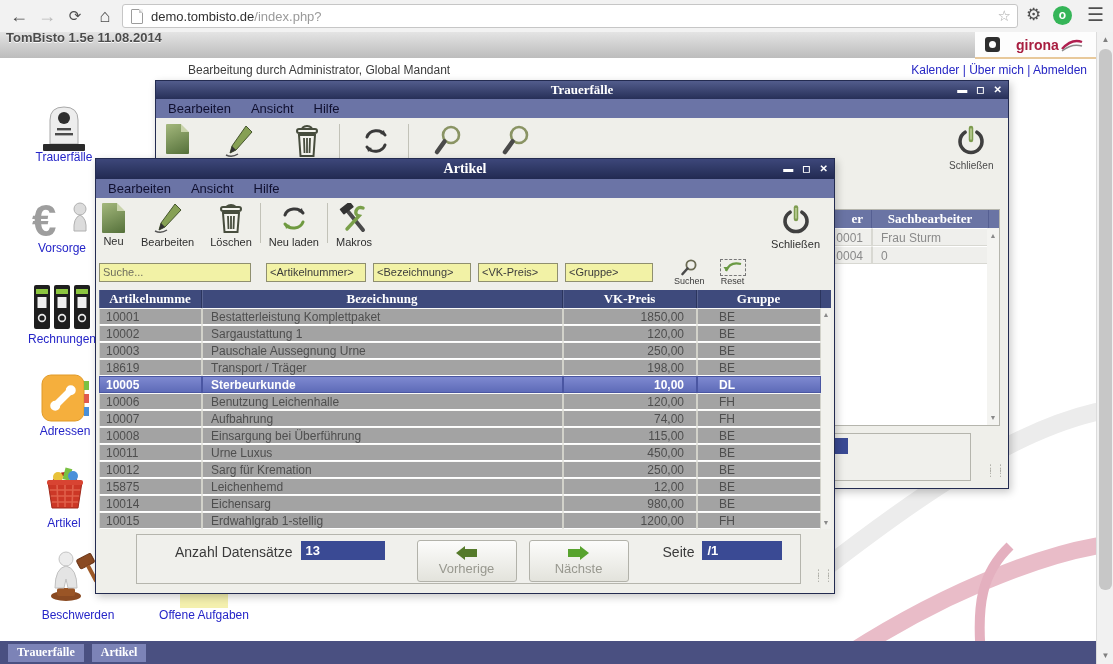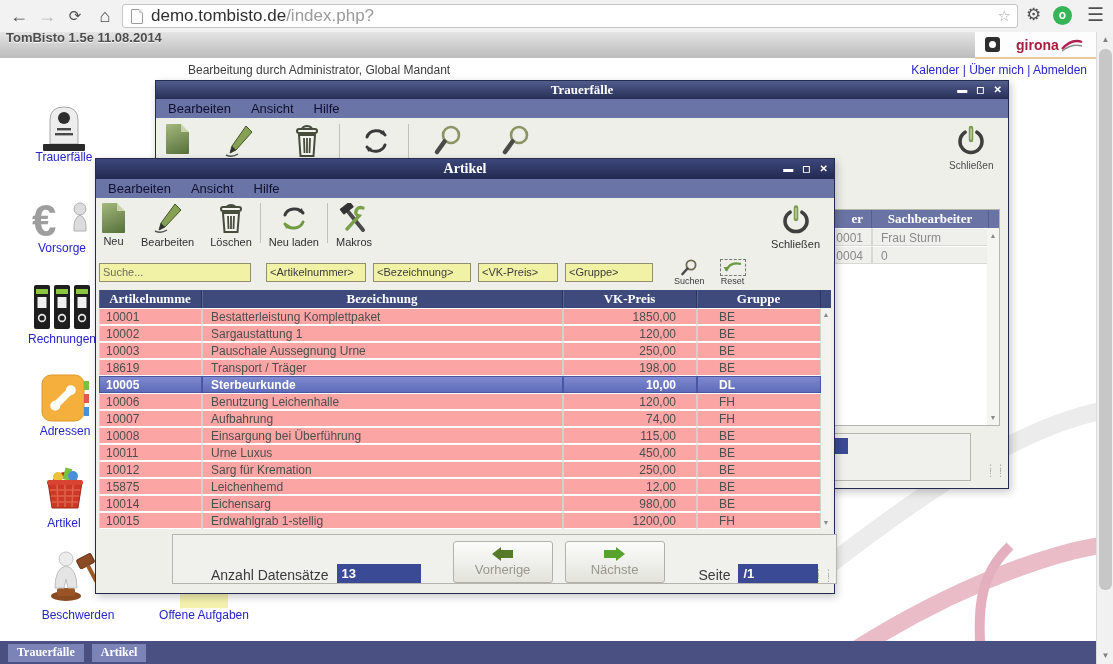--- a/index.html
+++ b/index.html
@@ -8,21 +8,21 @@
   .abs{position:absolute;}
   .serif{font-family:"Liberation Serif",serif;}
 
   
   .chrome{left:0;top:0;width:1113px;height:32px;background:#f2f2f2;border-bottom:1px solid #c3c3c3;}
   .nav-btn{top:3px;width:26px;height:26px;text-align:center;line-height:26px;font-size:18px;color:#4f4f4f;cursor:pointer;}
   .nav-btn.disabled{color:#b9b9b9;}
   .urlbar{left:122px;top:4px;width:894px;height:22px;background:#fff;border:1px solid #c6c6c6;border-radius:3px;display:flex;align-items:center;}
   .doc-ico{width:10px;height:13px;border:1px solid #9c9c9c;border-radius:1px;margin:0 8px 0 8px;background:#fff;position:relative;}
   .doc-ico:after{content:"";position:absolute;right:-1px;top:-1px;border-top:4px solid #f2f2f2;border-left:4px solid #c9c9c9;}
-  .url-text{font-size:17px;color:#303030;}
+  .url-text{font-size:13px;color:#303030;}
   .url-text .path{color:#9a9a9a;}
   .star{margin-left:auto;margin-right:6px;font-size:15px;color:#a8a8a8;cursor:pointer;}
   .ext-green{left:1053px;top:6px;width:19px;height:19px;border-radius:50%;background:#35b558;color:#fff;font-weight:bold;font-size:12px;text-align:center;line-height:19px;cursor:pointer;}
   .gear{left:1026px;top:4px;font-size:17px;color:#4f4f4f;cursor:pointer;}
   .hamb{left:1087px;top:3px;font-size:19px;color:#4f4f4f;cursor:pointer;letter-spacing:-1px;}
 
   
   .appbar{left:0;top:32px;width:1096px;height:26px;background:linear-gradient(#e4e4e4,#bcbcbc);}
   .appbar-title{left:6px;top:30px;font-size:13px;font-weight:bold;color:#4c4c4c;text-shadow:0 1px 0 rgba(255,255,255,.85);}
   .brandpatch{left:975px;top:32px;width:121px;height:25px;background:#fdfdfd;border-bottom:2px solid #e8c99b;display:flex;align-items:center;}
@@ -80,29 +80,29 @@
   .ak-search{position:absolute;left:0;top:95px;width:100%;height:36px;display:flex;align-items:center;gap:7px;padding-left:3px;box-sizing:border-box;}
   .yfield{height:17px;background:#f2f2a6;border:1px solid #8f8f6f;font-size:11px;color:#3c3c3c;padding:0 3px;font-family:"Liberation Sans",sans-serif;}
   .yfield.ph{color:#6e6e5e;}
   .mini-item{display:flex;flex-direction:column;align-items:center;cursor:pointer;}
   .mini-item .lbl{font-size:9px;color:#3a3a3a;}
 
   .ak-table{position:absolute;left:3px;top:131px;width:732px;}
   .ak-thead{display:flex;height:18px;background:#3e4a7c;color:#fff;font-weight:bold;font-size:13px;}
   .ak-th{line-height:18px;text-align:center;box-sizing:border-box;border-right:1px solid #2b355e;box-shadow:inset 1px 0 0 #5a6591;}
   .arow{display:flex;height:17px;cursor:pointer;}
-  .acell{line-height:16px;font-size:12px;color:#4e4e4e;background:#fca5a5;border:1px solid #d2d2ca;border-top:1px solid #fafaf8;border-bottom:1px solid #fff;box-sizing:border-box;overflow:hidden;white-space:nowrap;}
+  .acell{line-height:16px;font-size:12px;color:#4e4e4e;background:#a3a3a3;border:1px solid #d2d2ca;border-top:1px solid #fafaf8;border-bottom:1px solid #fff;box-sizing:border-box;overflow:hidden;white-space:nowrap;}
   .acell.c0{width:103px;padding-left:6px;}
   .acell.c1{width:361px;padding-left:8px;}
-  .acell.c2{width:134px;text-align:right;padding-right:20px;}
+  .acell.c2{width:134px;text-align:right;padding-right:12px;}
   .acell.c3{width:124px;padding-left:21px;}
   .arow.sel .acell{background:linear-gradient(#7e89d0,#5e6bb8);color:#fff;font-weight:bold;border-color:#4a56a2;}
   .ak-vscroll{position:absolute;right:0;top:18px;height:221px;width:10px;background:#f2f2ee;font-size:7px;color:#8a8a8a;text-align:center;}
 
-  .ak-footer{position:absolute;left:40px;top:375px;width:665px;height:50px;border:1px solid #b5b5ad;background:#f0f0ec;display:flex;align-items:flex-end;box-sizing:border-box;margin-left:36px;}
+  .ak-footer{position:absolute;left:40px;top:375px;width:665px;height:50px;border:1px solid #b5b5ad;background:#f0f0ec;display:flex;align-items:flex-start;box-sizing:border-box;}
   .bluebox{background:#3a4a94;color:#fff;font-weight:bold;font-size:13px;line-height:19px;padding-left:5px;box-sizing:border-box;}
   .pgbtn{width:98px;height:40px;margin-top:5px;border:1px solid #b2b2aa;border-radius:3px;background:linear-gradient(#fcfcfb,#e3e3dc);display:flex;flex-direction:column;align-items:center;justify-content:center;cursor:pointer;}
   .pgbtn .lbl{font-size:13px;color:#98988f;margin-top:1px;}
   .blkarrow{display:flex;align-items:center;height:14px;}
   .blkarrow .bar{width:12px;height:8px;}
   .blkarrow .tri-l{border-top:7px solid transparent;border-bottom:7px solid transparent;border-right:9px solid #557a2a;}
   .blkarrow .tri-r{border-top:7px solid transparent;border-bottom:7px solid transparent;border-left:9px solid #58a32e;}
 
   
   .taskbar{left:0;top:641px;width:1096px;height:23px;background:#4a5081;display:flex;align-items:center;gap:8px;padding-left:8px;box-sizing:border-box;}

